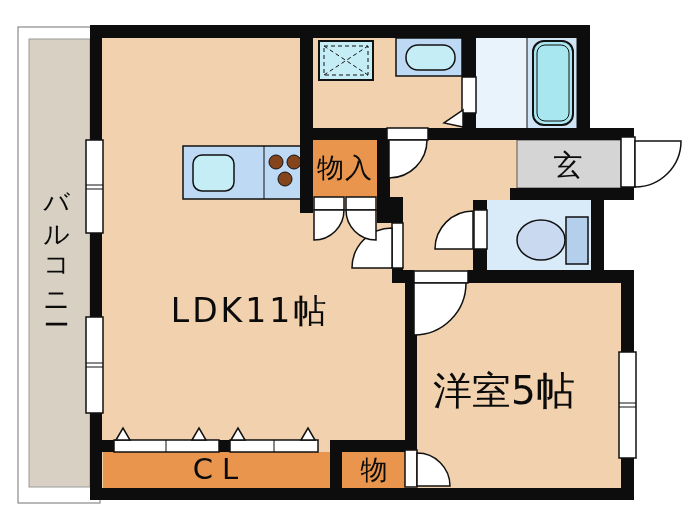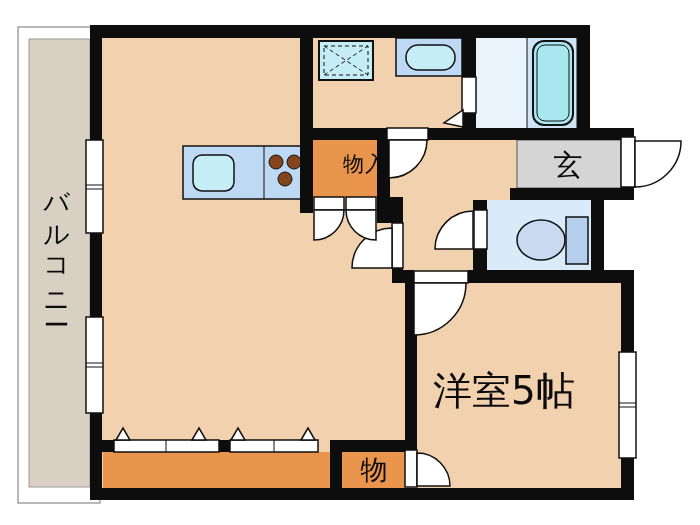--- a/index.html
+++ b/index.html
@@ -28,21 +28,21 @@
   .win         {fill:#fff;stroke:#111;stroke-width:1.5;}
   .thin        {stroke:#111;stroke-width:1;fill:none;}
   .balc-outer  {fill:#fff;stroke:#8a8a8a;stroke-width:1.2;}
   .balc-in     {fill:var(--c-balcony,#d8d0c3);stroke:#9a9a9a;stroke-width:1;}
 
   .label{position:absolute;color:#0b0b0b;line-height:1;white-space:nowrap;text-align:center;}
   #lbl-balcony{left:38px;top:140px;width:38px;height:210px;font-size:26px;letter-spacing:5px;
                writing-mode:vertical-rl;display:flex;align-items:center;justify-content:center;}
   #lbl-ldk     {left:145px;top:294px;width:210px;font-size:33px;letter-spacing:3px;}
   #lbl-yoshitsu{left:420px;top:371px;width:168px;font-size:39px;}
-  #lbl-monoire {left:311px;top:154px;width:68px;font-size:21px;letter-spacing:1px;margin-left:20px;}
+  #lbl-monoire {left:311px;top:154px;width:68px;font-size:27px;letter-spacing:1px;}
   #lbl-genkan  {left:540px;top:151px;width:56px;font-size:29px;}
   #lbl-cl      {left:150px;top:455px;width:140px;font-size:29px;letter-spacing:9px;}
   #lbl-mono    {left:343px;top:456px;width:62px;font-size:27px;}
 </style>
 </head>
 <body>
 
 <div id="stage">
   <svg id="plan-svg" width="700" height="525" viewBox="0 0 700 525">
 
@@ -160,17 +160,19 @@
       <rect class="door" x="230" y="440" width="88" height="12"></rect>
       <line class="thin" x1="274" y1="440" x2="274" y2="452"></line>
       <path class="door" d="M116,440 L123,428 L130,440 Z"></path>
       <path class="door" d="M192,440 L199,428 L206,440 Z"></path>
       <path class="door" d="M231,440 L238,428 L245,440 Z"></path>
       <path class="door" d="M301,440 L308,428 L315,440 Z"></path>
     </g>
   </svg>
 
   <div class="label" id="lbl-balcony">バルコニー</div>
+  <div class="label" id="lbl-ldk">LDK11帖</div>
   <div class="label" id="lbl-yoshitsu">洋室5帖</div>
   <div class="label" id="lbl-monoire">物入</div>
   <div class="label" id="lbl-genkan">玄</div>
+  <div class="label" id="lbl-cl">CL</div>
   <div class="label" id="lbl-mono">物</div>
 </div>
 
 </body></html>

